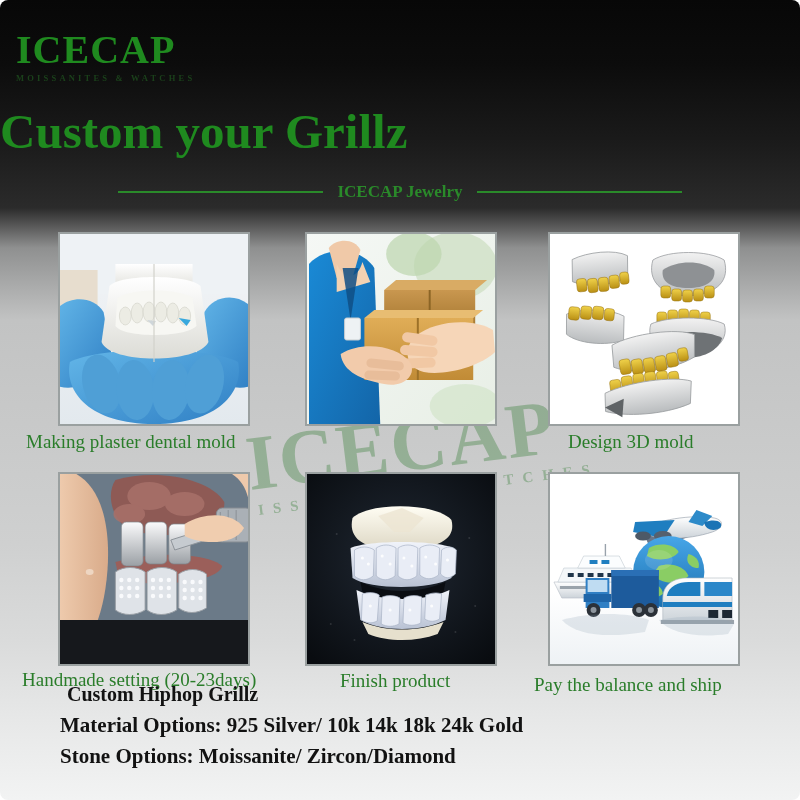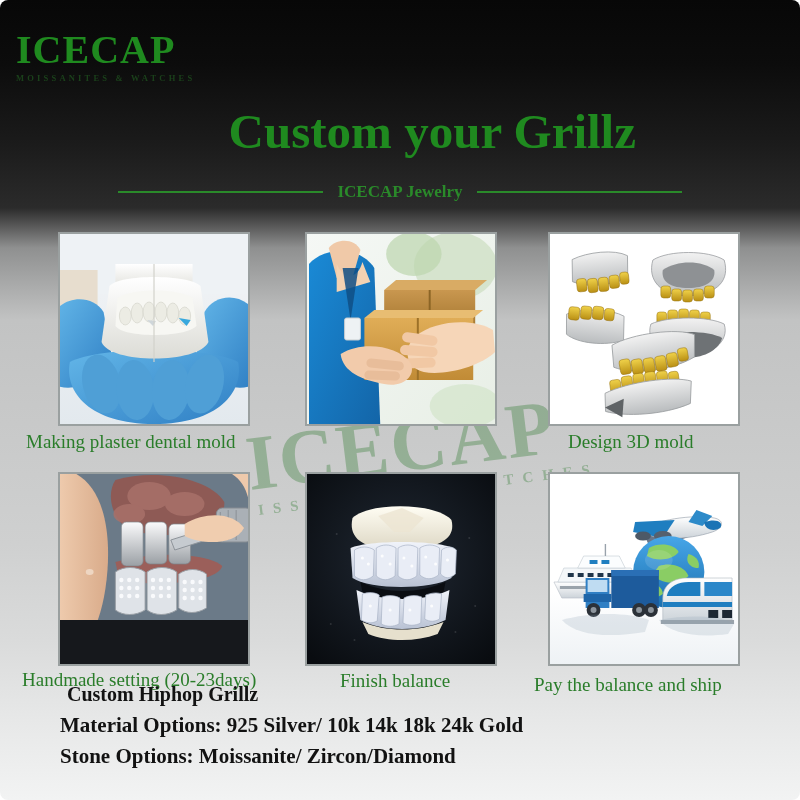--- a/index.html
+++ b/index.html
@@ -32,21 +32,21 @@
     font-weight:bold;font-size:40px;letter-spacing:1px;
     color:#1f8a1f;line-height:1;
   }
   #brand .sub{
     font-family:"Liberation Serif", serif;
     font-size:8.5px;letter-spacing:3.2px;font-weight:bold;
     color:#1d4a1d;margin-top:3px;opacity:.85;
   }
   
   #headline{
-    position:absolute;left:0;top:103px;width:636px;text-align:right;
+    position:absolute;left:0;top:103px;width:636px;text-align:left;
     font-family:"Liberation Serif", serif;
     font-weight:bold;font-size:49px;color:#1f8a1f;letter-spacing:0px;
   }
   #subline{
     position:absolute;left:0;top:182px;width:800px;
     display:flex;align-items:center;justify-content:center;gap:14px;
   }
   #subline .rule{height:2px;background:#2a8a2a;flex:0 0 205px;}
   #subline .txt{
     font-family:"Liberation Serif", serif;
@@ -577,21 +577,21 @@
             <path d="M110 146 C 140 140, 176 142, 186 150 L 180 160 C 150 164, 122 160, 110 146 Z" fill="#8fa3b5"></path>
           </g>
         </svg>
       </div>
     </div>
   </div>
 
   <div class="caption" id="cap1">Making plaster dental mold</div>
   <div class="caption" id="cap3">Design 3D mold</div>
   <div class="caption" id="cap4">Handmade setting (20-23days)</div>
-  <div class="caption" id="cap5">Finish balance</div>
+  <div class="caption" id="cap5">Finish product</div>
   <div class="caption" id="cap6">Pay the balance and ship</div>
 
   <div id="footer">
     <div class="line first">Custom  Hiphop Grillz</div>
     <div class="line">Material Options: 925 Silver/ 10k 14k 18k 24k Gold</div>
     <div class="line">Stone Options: Moissanite/ Zircon/Diamond</div>
   </div>
 
 </div>
 

